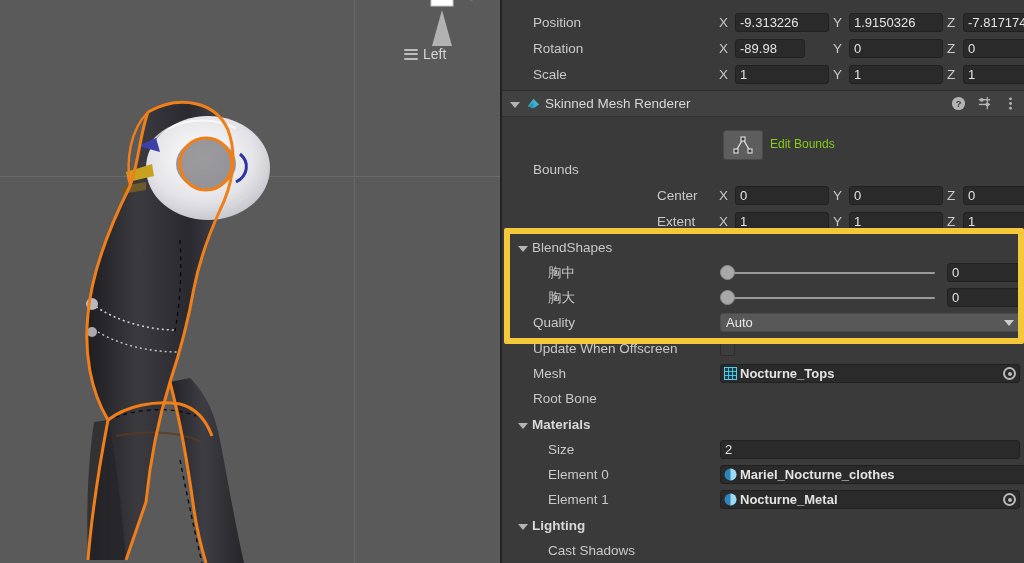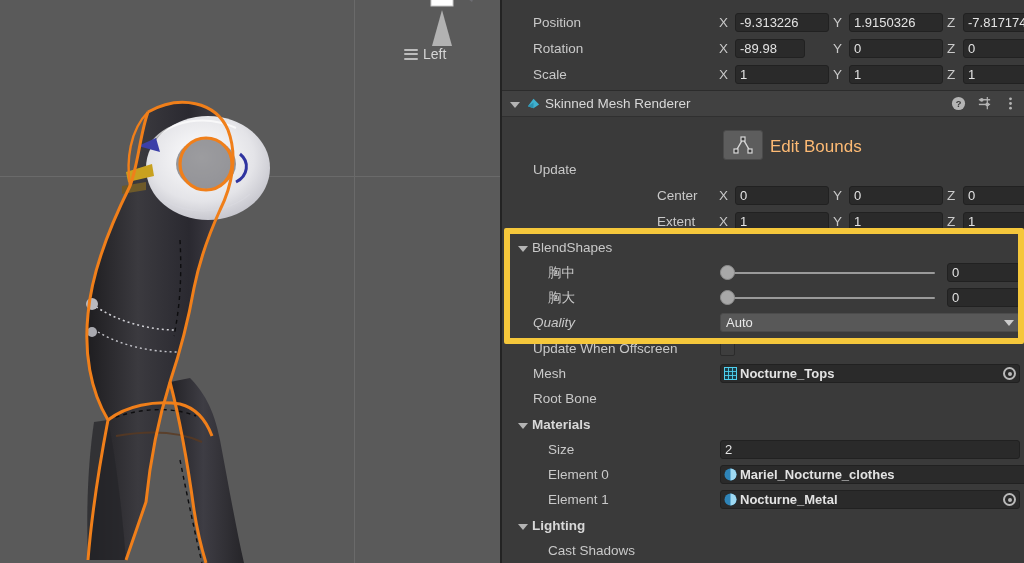--- a/index.html
+++ b/index.html
@@ -67,21 +67,21 @@
     border-left:5px solid transparent; border-right:5px solid transparent;
     border-top:6px solid #b4b4b4; border-bottom:0; margin-top:2px;
   }
 
   
   .bounds-btn{
     position:absolute; left:221px; top:130px; width:40px; height:30px;
     background:#5d5d5d; border:1px solid #4a4a4a; border-radius:3px;
     display:flex; align-items:center; justify-content:center;
   }
-  .bounds-lbl{ position:absolute; left:268px; top:137px; color:#fdba74; font-size:17px; }
+  .bounds-lbl{ position:absolute; left:268px; top:137px; color:#84cc16; font-size:12px; }
 
   
   .slider{ position:relative; height:16px; display:flex; align-items:center; }
   .slider .track{ position:absolute; left:8px; right:0; height:2px; background:#9a9a9a; border-radius:1px; }
   .slider .knob{
     position:absolute; left:0; width:15px; height:15px; border-radius:50%;
     background:#a8a8a8; border:1px solid #8d8d8d;
   }
 
   
@@ -285,21 +285,21 @@
     <div class="bounds-btn">
       <svg width="20" height="18" viewBox="0 0 20 18">
         <path d="M3 15 L10 3 L17 15" fill="none" stroke="#d8d8d8" stroke-width="1.4"></path>
         <rect x="1" y="13" width="4" height="4" fill="#3a3a3a" stroke="#d8d8d8" stroke-width="1.2"></rect>
         <rect x="15" y="13" width="4" height="4" fill="#3a3a3a" stroke="#d8d8d8" stroke-width="1.2"></rect>
         <rect x="8" y="1" width="4" height="4" fill="#3a3a3a" stroke="#d8d8d8" stroke-width="1.2"></rect>
       </svg>
     </div>
     <span class="bounds-lbl">Edit Bounds</span>
 
-    <span class="lbl" style="position:absolute;left:31px;top:162px;">Update</span>
+    <span class="lbl" style="position:absolute;left:31px;top:162px;">Bounds</span>
 
     <div class="row" style="top:183px;">
       <span class="lbl" style="position:absolute;left:155px;">Center</span>
       <span class="axis" style="position:absolute;left:217px;">X</span>
       <span class="fld" style="position:absolute;left:233px;width:94px;">0</span>
       <span class="axis" style="position:absolute;left:331px;">Y</span>
       <span class="fld" style="position:absolute;left:347px;width:94px;">0</span>
       <span class="axis" style="position:absolute;left:445px;">Z</span>
       <span class="fld" style="position:absolute;left:461px;width:94px;">0</span>
     </div>
@@ -331,21 +331,21 @@
     <div class="row" style="top:285px;">
       <span class="lbl" style="position:absolute;left:46px;">胸大</span>
       <span class="slider" style="position:absolute;left:218px;width:215px;">
         <span class="track"></span>
         <span class="knob"></span>
       </span>
       <span class="fld" style="position:absolute;left:445px;width:73px;">0</span>
     </div>
 
     <div class="row" style="top:310px;">
-      <span class="lbl" style="position:absolute;left:31px;font-style:italic;">Quality</span>
+      <span class="lbl" style="position:absolute;left:31px;">Quality</span>
       <span class="dd" style="position:absolute;left:218px;width:300px;">
         <span>Auto</span>
         <span class="caret"></span>
       </span>
     </div>
 
     <div class="row" style="top:336px;">
       <span class="lbl" style="position:absolute;left:31px;">Update When Offscreen</span>
       <span class="chk" style="position:absolute;left:218px;"></span>
     </div>

